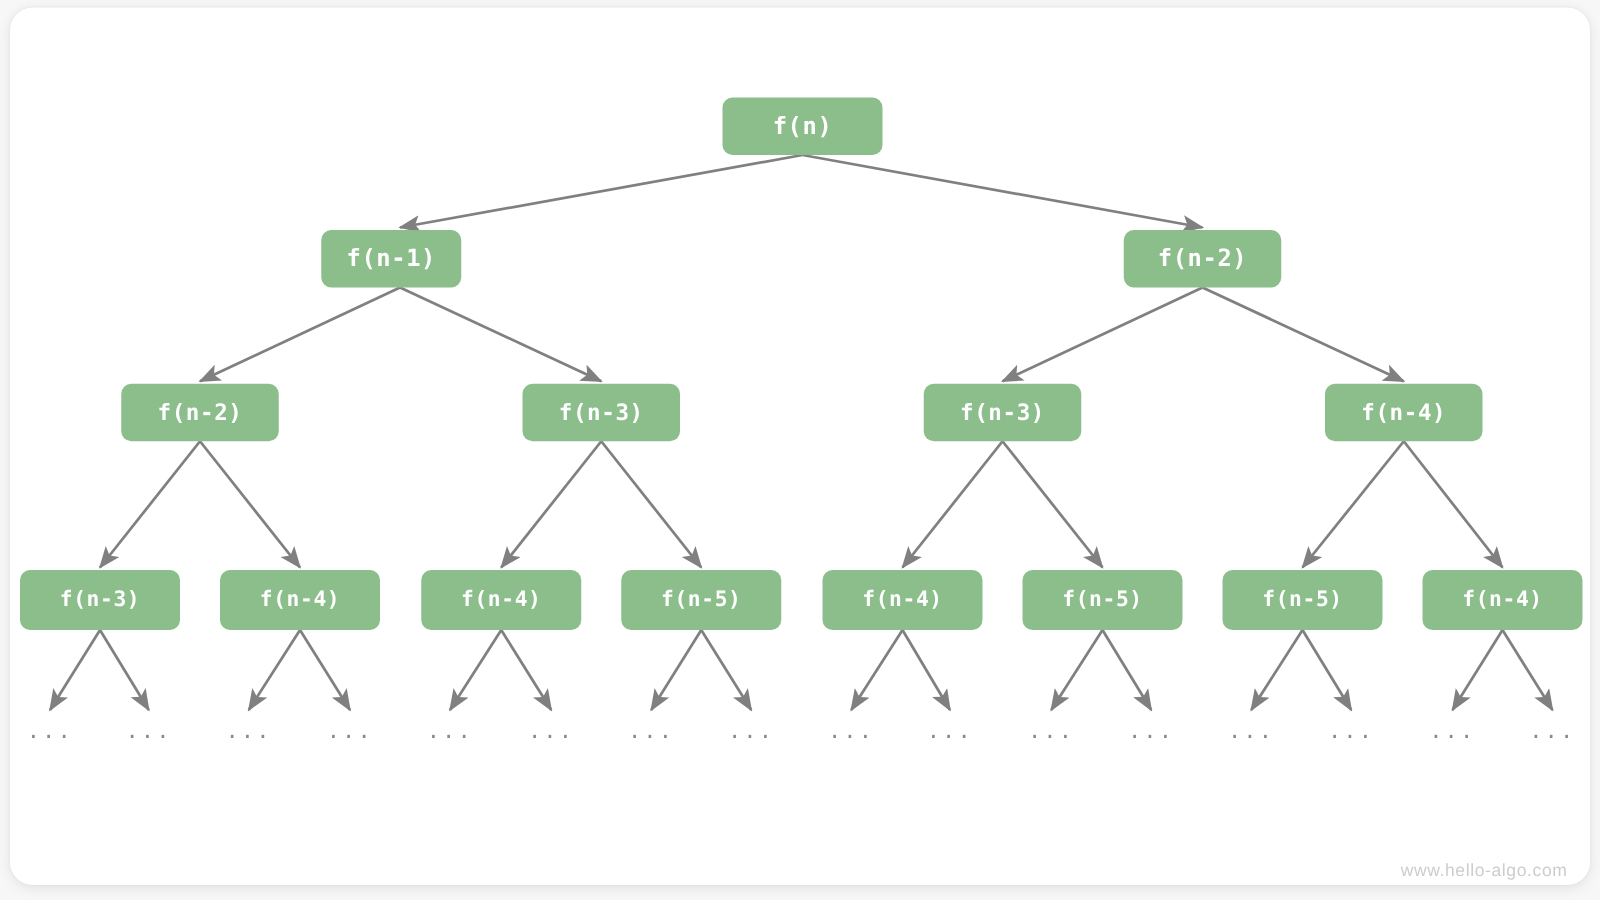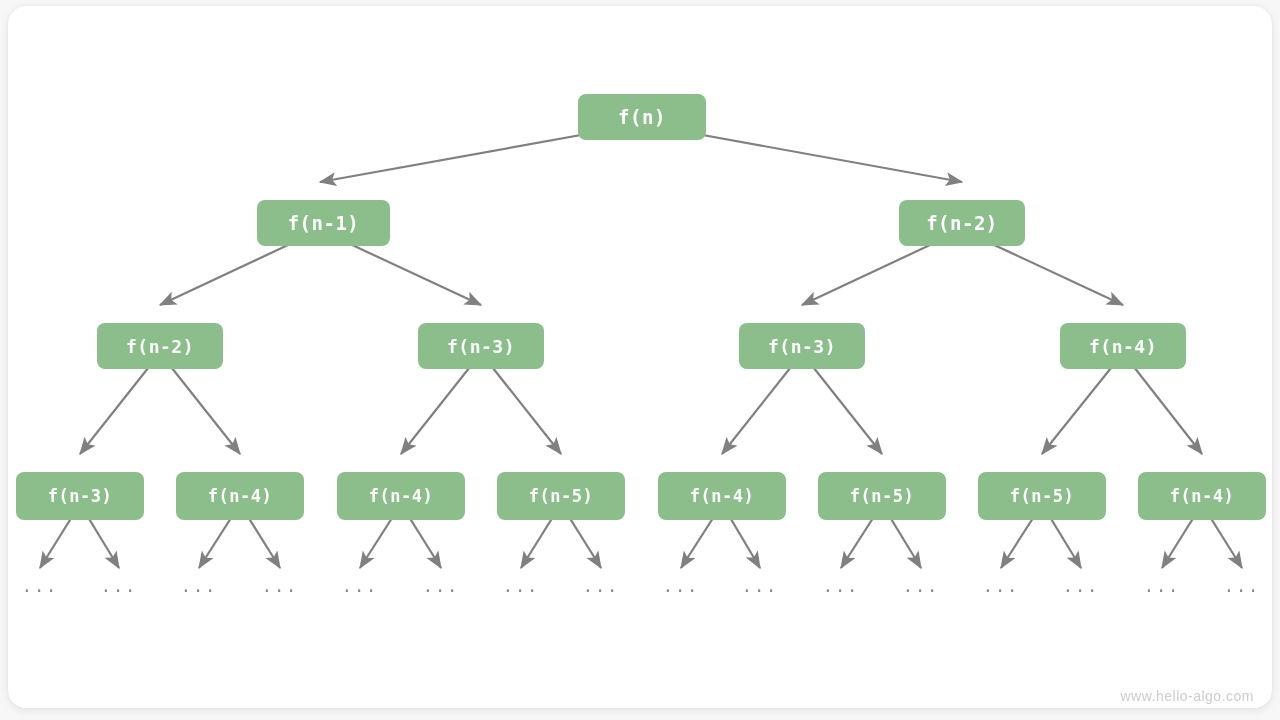--- a/index.html
+++ b/index.html
@@ -41,21 +41,20 @@
     background: #8cbe8c;
     border-radius: 8px;
     color: #ffffff;
     display: flex;
     align-items: center;
     justify-content: center;
     font-family: "DejaVu Sans Mono", "Liberation Mono", monospace;
     font-weight: bold;
     letter-spacing: 0.5px;
     white-space: nowrap;
-    margin-top: 16px;
   }
   .node.lvl1 { font-size: 19px; }
   .node.lvl2 { font-size: 19px; }
   .node.lvl3 { font-size: 18px; }
   .node.lvl4 { font-size: 17px; }
   .ellipsis {
     position: absolute;
     color: #8a8a8a;
     font-family: "DejaVu Sans Mono", "Liberation Mono", monospace;
     font-size: 17px;
@@ -115,21 +114,21 @@
         <line x1="882" y1="504" x2="921" y2="568" stroke="#808080" stroke-width="2.2" marker-end="url(#arrowhead)"></line>
         <line x1="1042" y1="504" x2="1001" y2="568" stroke="#808080" stroke-width="2.2" marker-end="url(#arrowhead)"></line>
         <line x1="1042" y1="504" x2="1081" y2="568" stroke="#808080" stroke-width="2.2" marker-end="url(#arrowhead)"></line>
         <line x1="1202" y1="504" x2="1162" y2="568" stroke="#808080" stroke-width="2.2" marker-end="url(#arrowhead)"></line>
         <line x1="1202" y1="504" x2="1242" y2="568" stroke="#808080" stroke-width="2.2" marker-end="url(#arrowhead)"></line>
       </g>
   </svg>
 
   <div id="nodes">
       <div class="node lvl1" style="left: 578px; top: 78px; width: 128px; height: 46px; background: rgb(140, 190, 140); color: rgb(255, 255, 255);">f(n)</div>
-      <div class="node lvl2" style="left: 257px; top: 184px; width: 133px; height: 46px; background: rgb(140, 190, 140); color: rgb(255, 255, 255);">f(n-1)</div>
+      <div class="node lvl2" style="left: 257px; top: 184px; width: 112px; height: 46px; background: rgb(140, 190, 140); color: rgb(255, 255, 255);">f(n-1)</div>
       <div class="node lvl2" style="left: 899px; top: 184px; width: 126px; height: 46px; background: rgb(140, 190, 140); color: rgb(255, 255, 255);">f(n-2)</div>
       <div class="node lvl3" style="left: 97px; top: 307px; width: 126px; height: 46px; background: rgb(140, 190, 140); color: rgb(255, 255, 255);">f(n-2)</div>
       <div class="node lvl3" style="left: 418px; top: 307px; width: 126px; height: 46px; background: rgb(140, 190, 140); color: rgb(255, 255, 255);">f(n-3)</div>
       <div class="node lvl3" style="left: 739px; top: 307px; width: 126px; height: 46px; background: rgb(140, 190, 140); color: rgb(255, 255, 255);">f(n-3)</div>
       <div class="node lvl3" style="left: 1060px; top: 307px; width: 126px; height: 46px; background: rgb(140, 190, 140); color: rgb(255, 255, 255);">f(n-4)</div>
       <div class="node lvl4" style="left: 16px; top: 456px; width: 128px; height: 48px; background: rgb(140, 190, 140); color: rgb(255, 255, 255);">f(n-3)</div>
       <div class="node lvl4" style="left: 176px; top: 456px; width: 128px; height: 48px; background: rgb(140, 190, 140); color: rgb(255, 255, 255);">f(n-4)</div>
       <div class="node lvl4" style="left: 337px; top: 456px; width: 128px; height: 48px; background: rgb(140, 190, 140); color: rgb(255, 255, 255);">f(n-4)</div>
       <div class="node lvl4" style="left: 497px; top: 456px; width: 128px; height: 48px; background: rgb(140, 190, 140); color: rgb(255, 255, 255);">f(n-5)</div>
       <div class="node lvl4" style="left: 658px; top: 456px; width: 128px; height: 48px; background: rgb(140, 190, 140); color: rgb(255, 255, 255);">f(n-4)</div>

